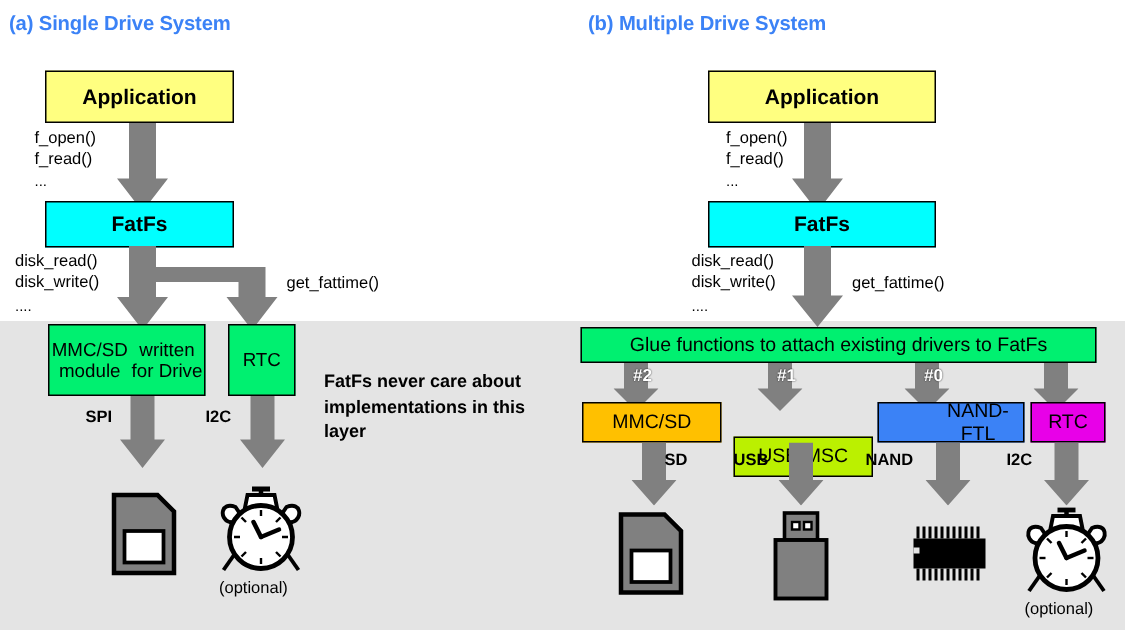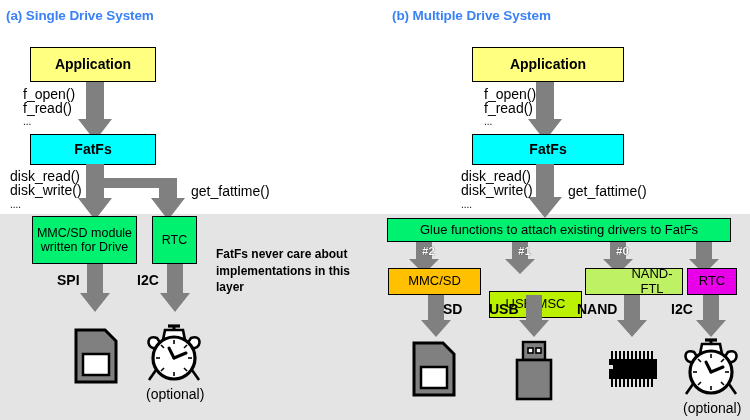--- a/index.html
+++ b/index.html
@@ -32,26 +32,26 @@
     text-align:center;
     color:#000;
     line-height:1.15;
   }
   .box.app{background:#ffff80;font-size:14px;font-weight:bold;}
   .box.fatfs{background:#00ffff;font-size:14px;font-weight:bold;}
   .box.green{background:#00f070;font-size:12.5px;}
   .box.glue{background:#00f070;font-size:13px;}
   .box.mmcsd{background:#ffc000;font-size:13px;}
   .box.usbmsc{background:#bbf000;font-size:13px;margin-top:23px;}
-  .box.nandftl{background:#bef264;font-size:13px;padding-left:36px;}
+  .box.nandftl{background:#3b82f6;font-size:13px;padding-left:36px;}
   .box.rtcmag{background:#e800e8;font-size:13px;}
 
   .lbl{
     position:absolute;
-    font-size:14px;color:#000;white-space:nowrap;
+    font-size:11px;color:#000;white-space:nowrap;
     line-height:1.25;
   }
   .lbl.bold{font-weight:bold;}
   .lbl.small{font-size:10px;}
   .note{
     position:absolute;
     font-size:12px;font-weight:bold;color:#000;line-height:1.38;
     width:150px;
   }
 
@@ -96,21 +96,21 @@
 
       <polygon points="24,14 99,14 99,34 107,34 90,56 73,34 81,34 81,24 24,24" fill="#808080"></polygon>
     </svg>
   </div>
 
   <div class="lbl" style="left:10px;top:168px;">disk_read()</div>
   <div class="lbl" style="left:10px;top:182px;">disk_write()</div>
   <div class="lbl small" style="left:10px;top:199px;">....</div>
   <div class="lbl" style="left:191px;top:183px;">get_fattime()</div>
 
-  <div class="box green" style="left:32px;top:216px;width:105px;height:48px;flex-direction:column;">
+  <div class="box green" style="left:32px;top:216px;width:105px;height:48px;flex-direction:row;">
     <span>MMC/SD module</span>
     <span>written for Drive</span>
   </div>
   <div class="box green" style="left:152px;top:216px;width:45px;height:48px;">RTC</div>
 
   <div class="note" style="left:216px;top:218px;margin-top:28px;">FatFs never care about implementations in this layer</div>
 
   <div class="arrow" style="left:80px;top:264px;">
     <svg width="30" height="48" viewBox="0 0 30 48">
       <polygon points="7,0 23,0 23,29 30,29 15,48 0,29 7,29" fill="#808080"></polygon>

